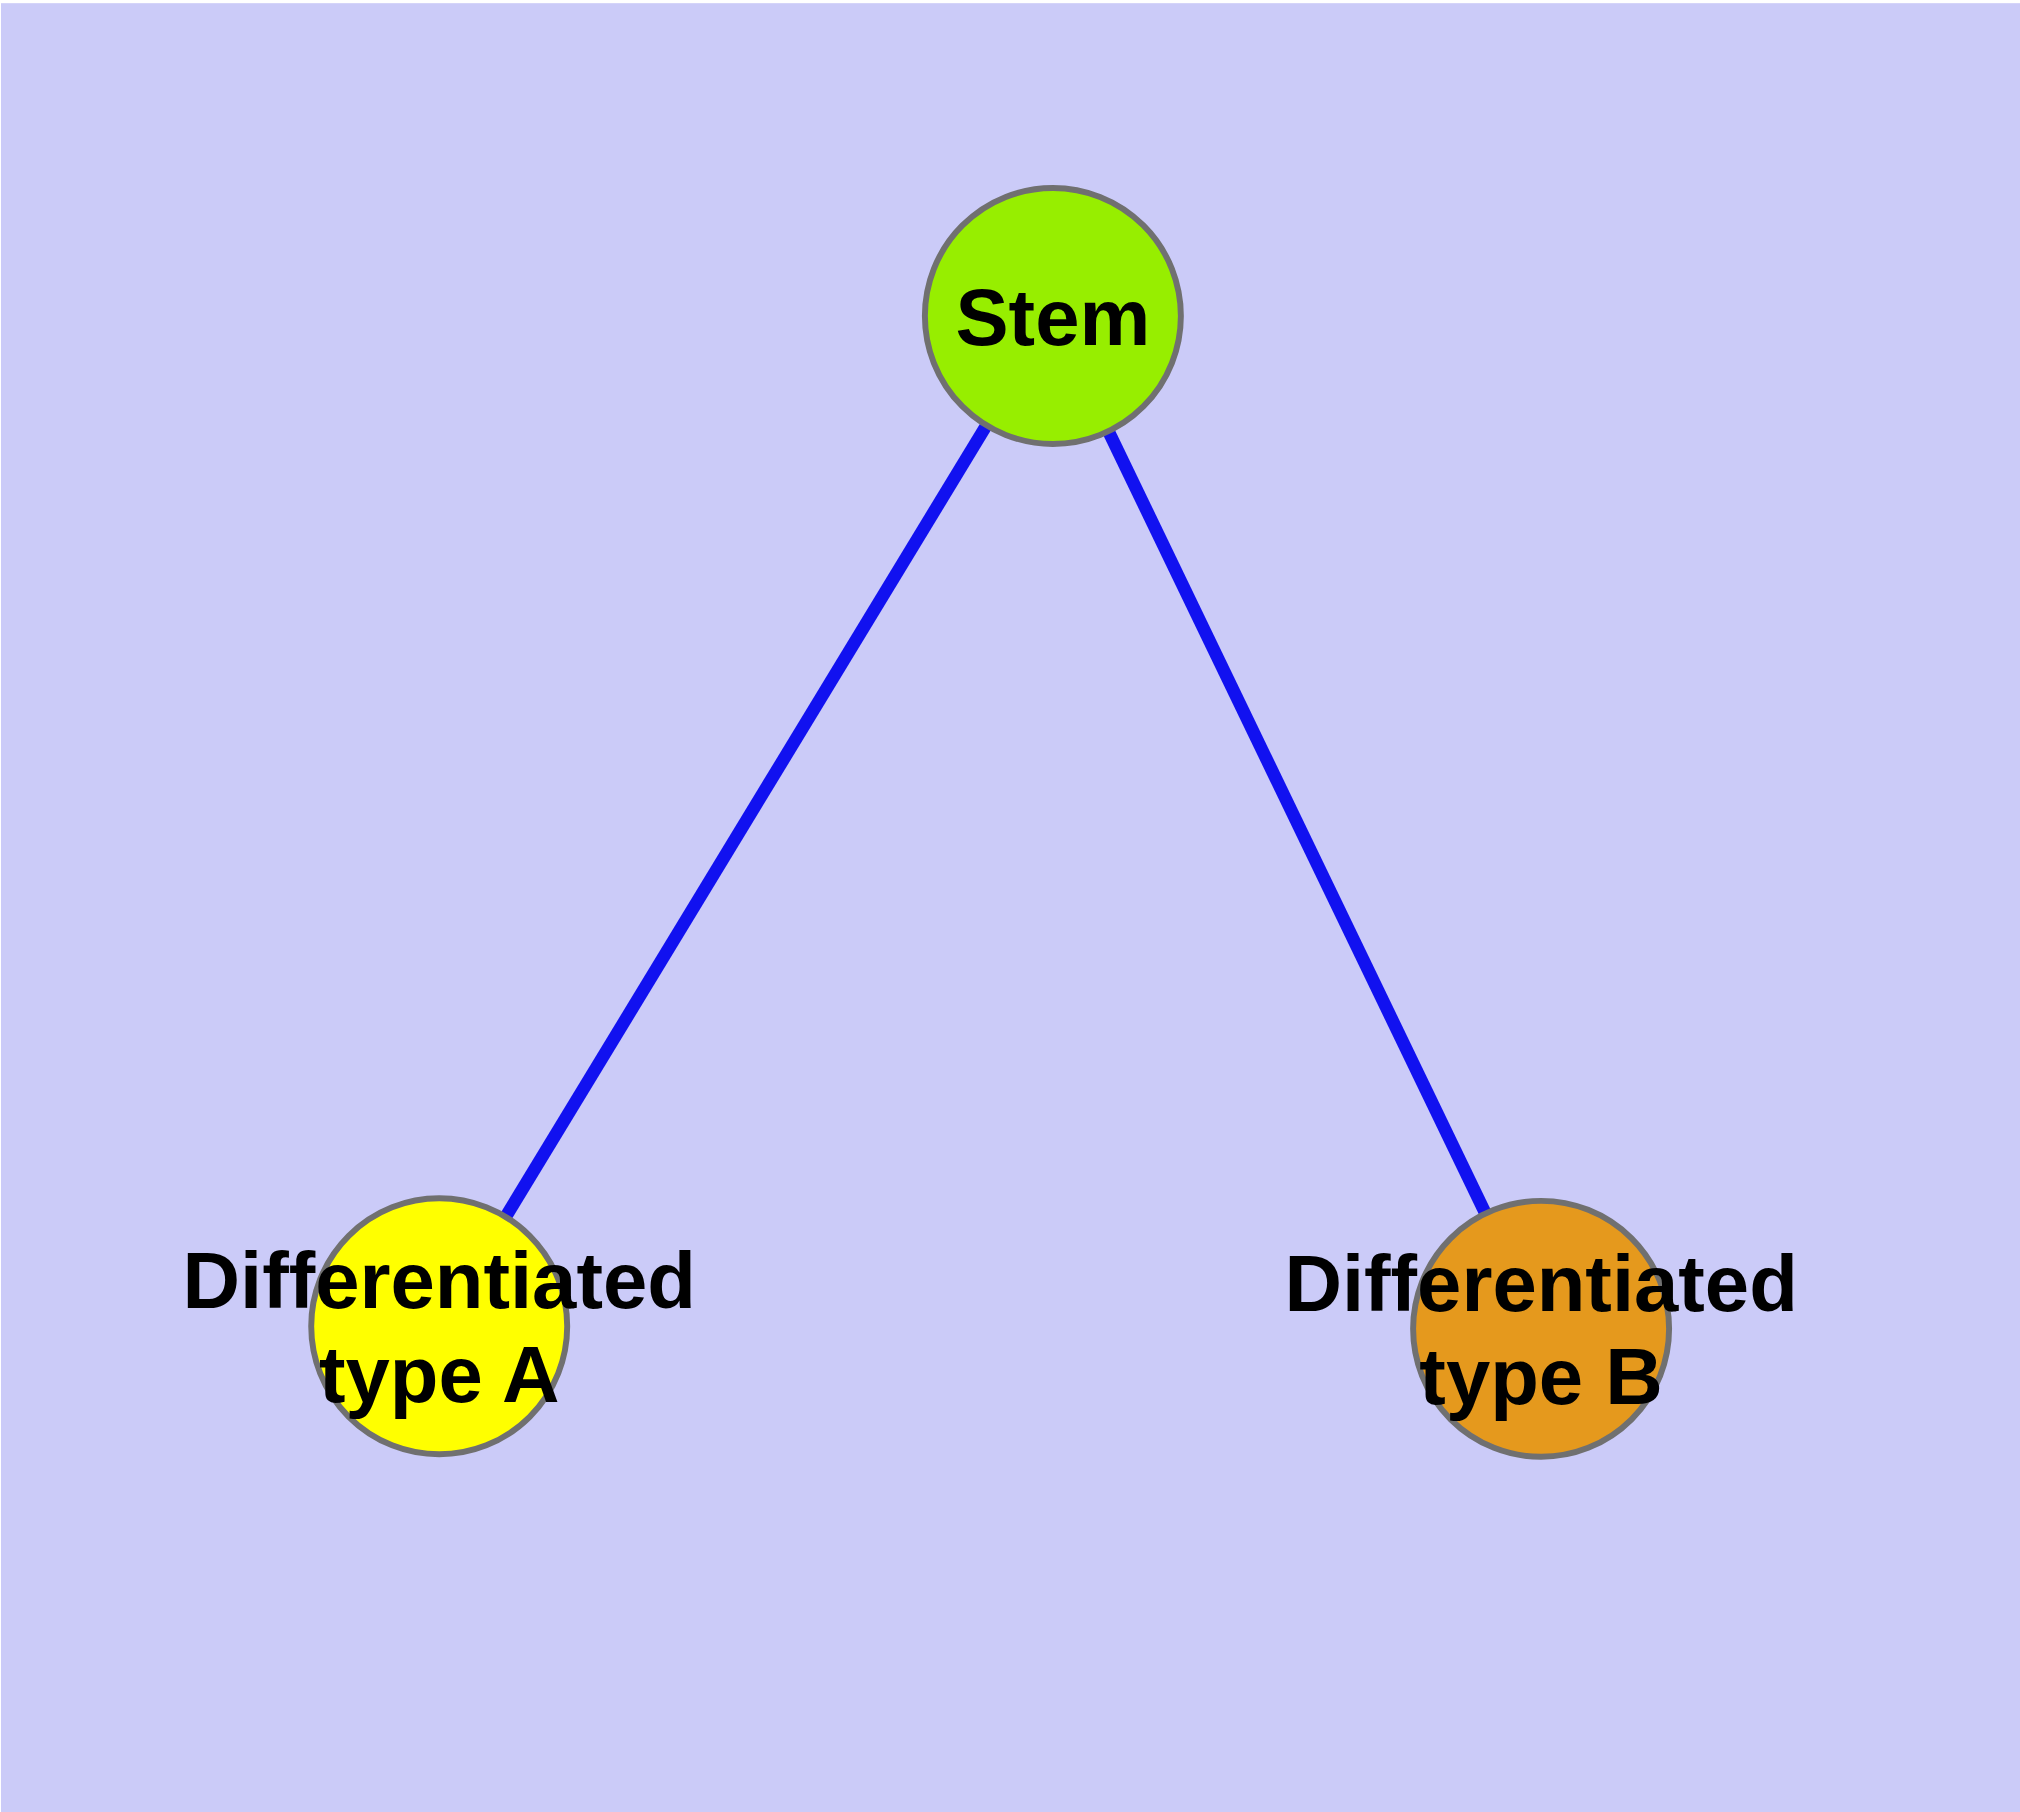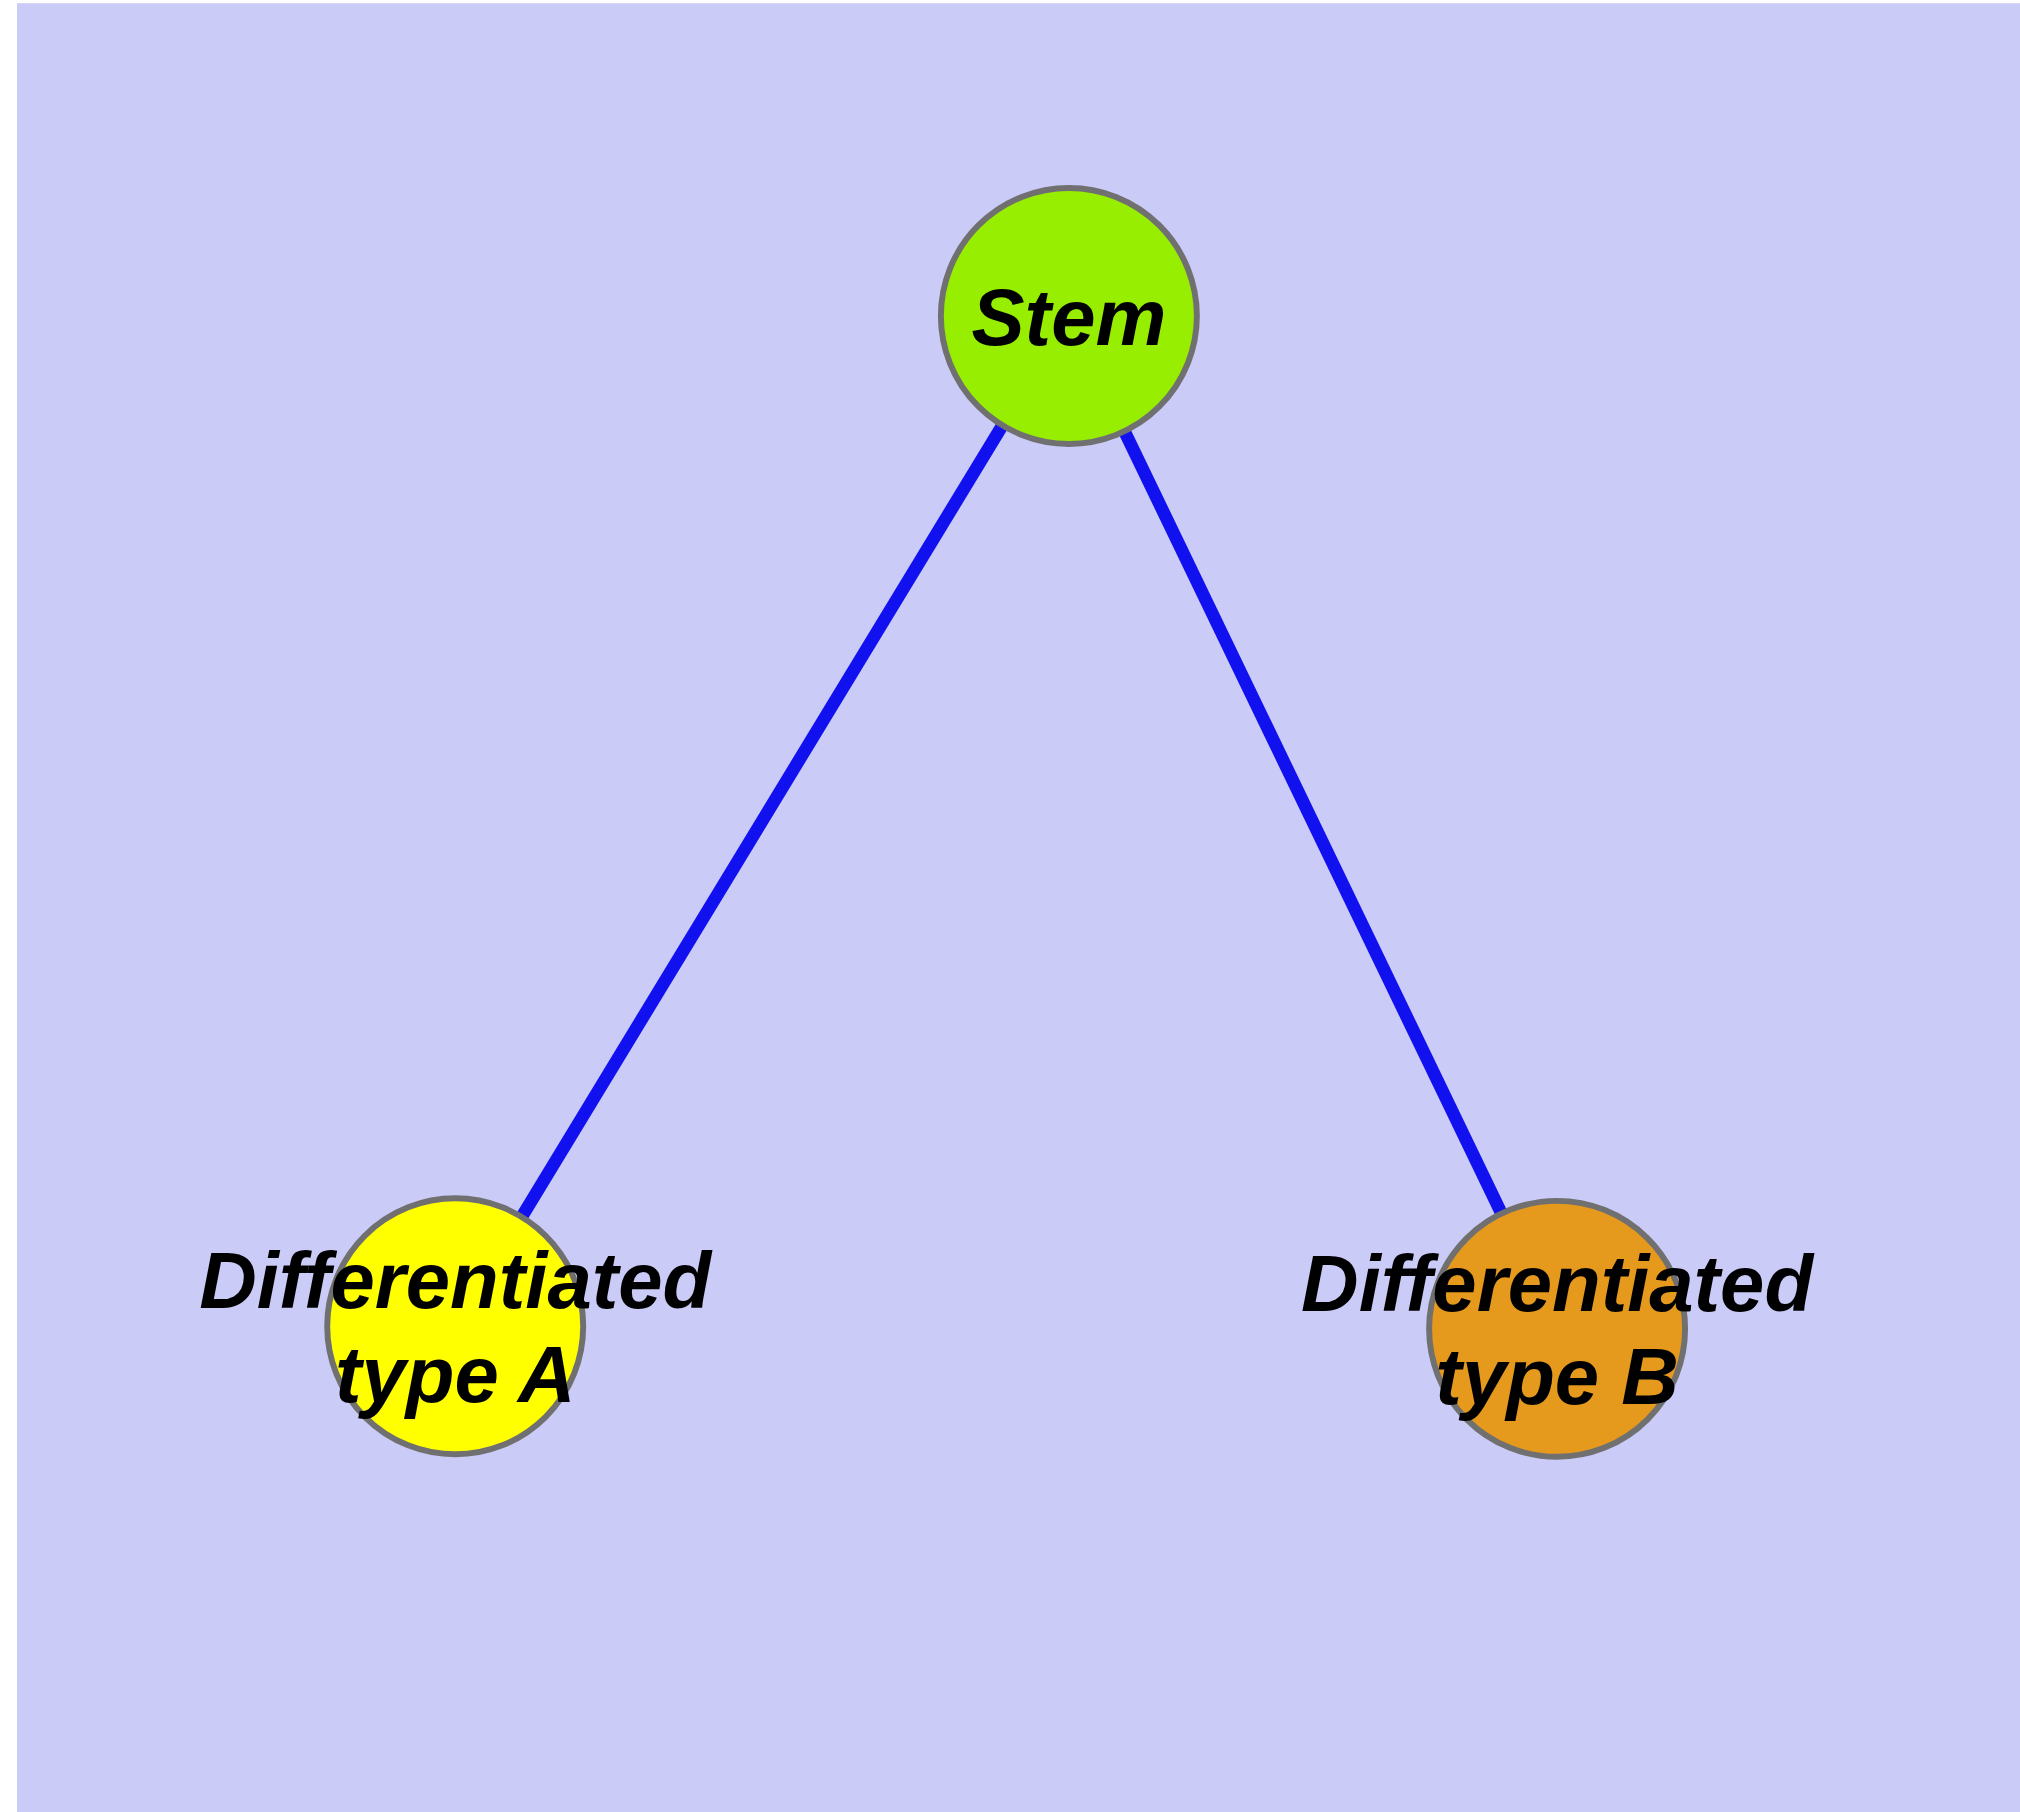--- a/index.html
+++ b/index.html
@@ -6,25 +6,24 @@
     margin: 0;
     padding: 0;
     width: 2021px;
     height: 1812px;
     background: #ffffff; 
     overflow: hidden;
     font-family: "Liberation Sans", sans-serif;
   }
   #stage {
     position: absolute;
-    left: 17px;
+    left: 1px;
     top: 2.5px;
     width: 1836px;
     height: 1810px;
-    font-style: italic;
   }
   svg { display: block; }
   .node-label {
     font-family: "Liberation Sans", "DejaVu Sans", sans-serif;
     font-weight: bold;
     text-anchor: middle;
   }
 </style>
 </head>
 <body>

